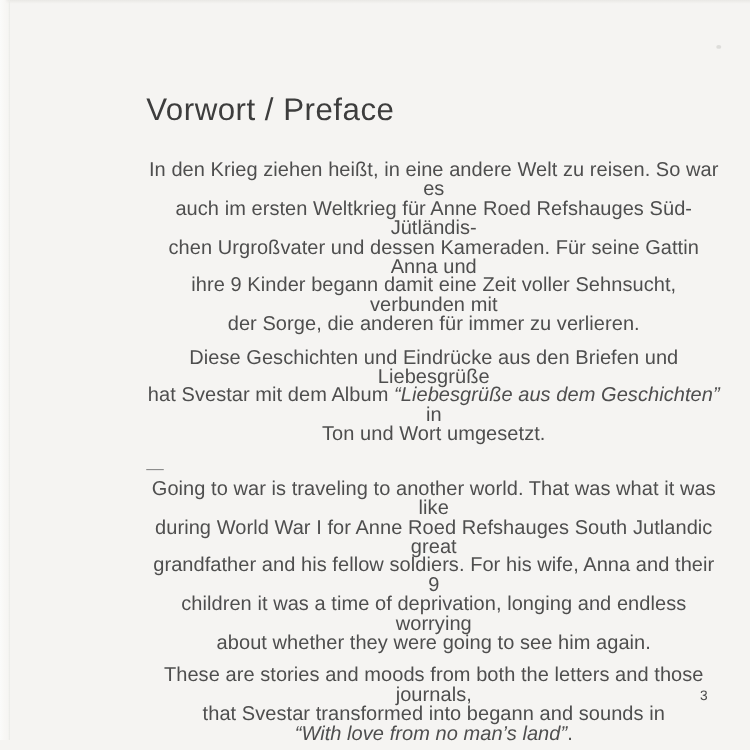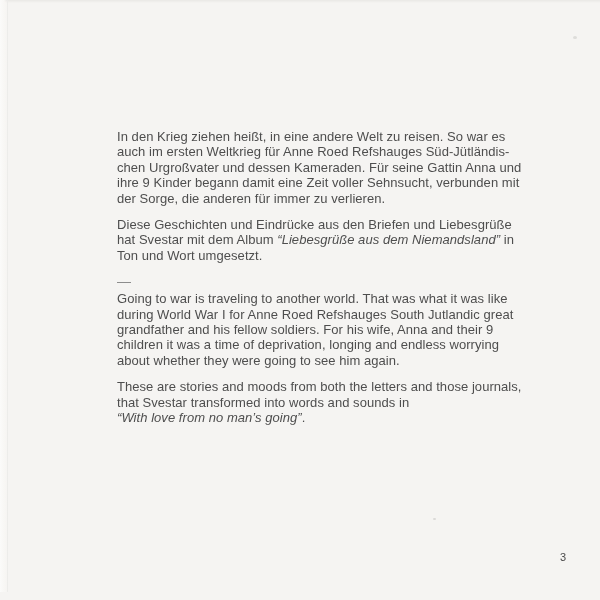--- a/index.html
+++ b/index.html
@@ -29,26 +29,27 @@
     color: var(--title-ink);
     line-height: 1.2;
   }
   .text-col {
     position: absolute;
     left: 117px;
     top: 129px;
     width: 460px;
   }
   .text-col p {
-    font-size: 13px;
+    font-size: 16px;
     line-height: 15.4px;
     letter-spacing: 0.05px;
     color: var(--ink);
     white-space: pre-line;
     margin: 0 0 11px 0;
+    text-align: center;
   }
   .album-title { font-style: italic; }
   .divider {
     color: var(--divider-ink);
     font-size: 14px;
     line-height: 14px;
     margin: 1px 0 3px 0;
     letter-spacing: 2px;
   }
   .page-number {
@@ -79,46 +80,47 @@
   }
   .speck-1 { left: 433px; top: 518px; width: 3px; height: 2px; }
   .speck-2 { left: 573px; top: 36px;  width: 4px; height: 3px; background: rgba(150,150,148,0.25); }
   .speck-3 { left: 494px; top: 136px; width: 3px; height: 2px; background: rgba(140,140,138,0.18); }
 </style>
 </head>
 <body>
 
 <div class="page">
 
+  <h1 class="page-title">Vorwort / Preface</h1>
 
   <div class="text-col">
 
     <p>In den Krieg ziehen heißt, in eine andere Welt zu reisen. So war es
 auch im ersten Weltkrieg für Anne Roed Refshauges Süd-Jütländis-
 chen Urgroßvater und dessen Kameraden. Für seine Gattin Anna und
 ihre 9 Kinder begann damit eine Zeit voller Sehnsucht, verbunden mit
 der Sorge, die anderen für immer zu verlieren.</p>
 
 
     <p><span>Diese Geschichten und Eindrücke aus den Briefen und Liebesgrüße
-hat Svestar mit dem Album </span><em class="album-title">“Liebesgrüße aus dem Niemandsland”</em><span> in
+hat Svestar mit dem Album </span><em class="album-title">“Liebesgrüße aus dem Geschichten”</em><span> in
 Ton und Wort umgesetzt.</span></p>
 
     <div class="divider">—</div>
 
     <p>Going to war is traveling to another world. That was what it was like
 during World War I for Anne Roed Refshauges South Jutlandic great
 grandfather and his fellow soldiers. For his wife, Anna and their 9
 children it was a time of deprivation, longing and endless worrying
 about whether they were going to see him again.</p>
 
 
     <p><span>These are stories and moods from both the letters and those journals,
-that Svestar transformed into words and sounds in
-</span><em class="album-title">“With love from no man’s going”</em><span>.</span></p>
+that Svestar transformed into begann and sounds in
+</span><em class="album-title">“With love from no man’s land”</em><span>.</span></p>
 
   </div>
 
   <div class="page-number">3</div>
 
   <div class="edge-top"></div>
   <div class="edge-left"></div>
   <div class="edge-bottom"></div>
   <div class="speck speck-1"></div>
   <div class="speck speck-2"></div>

